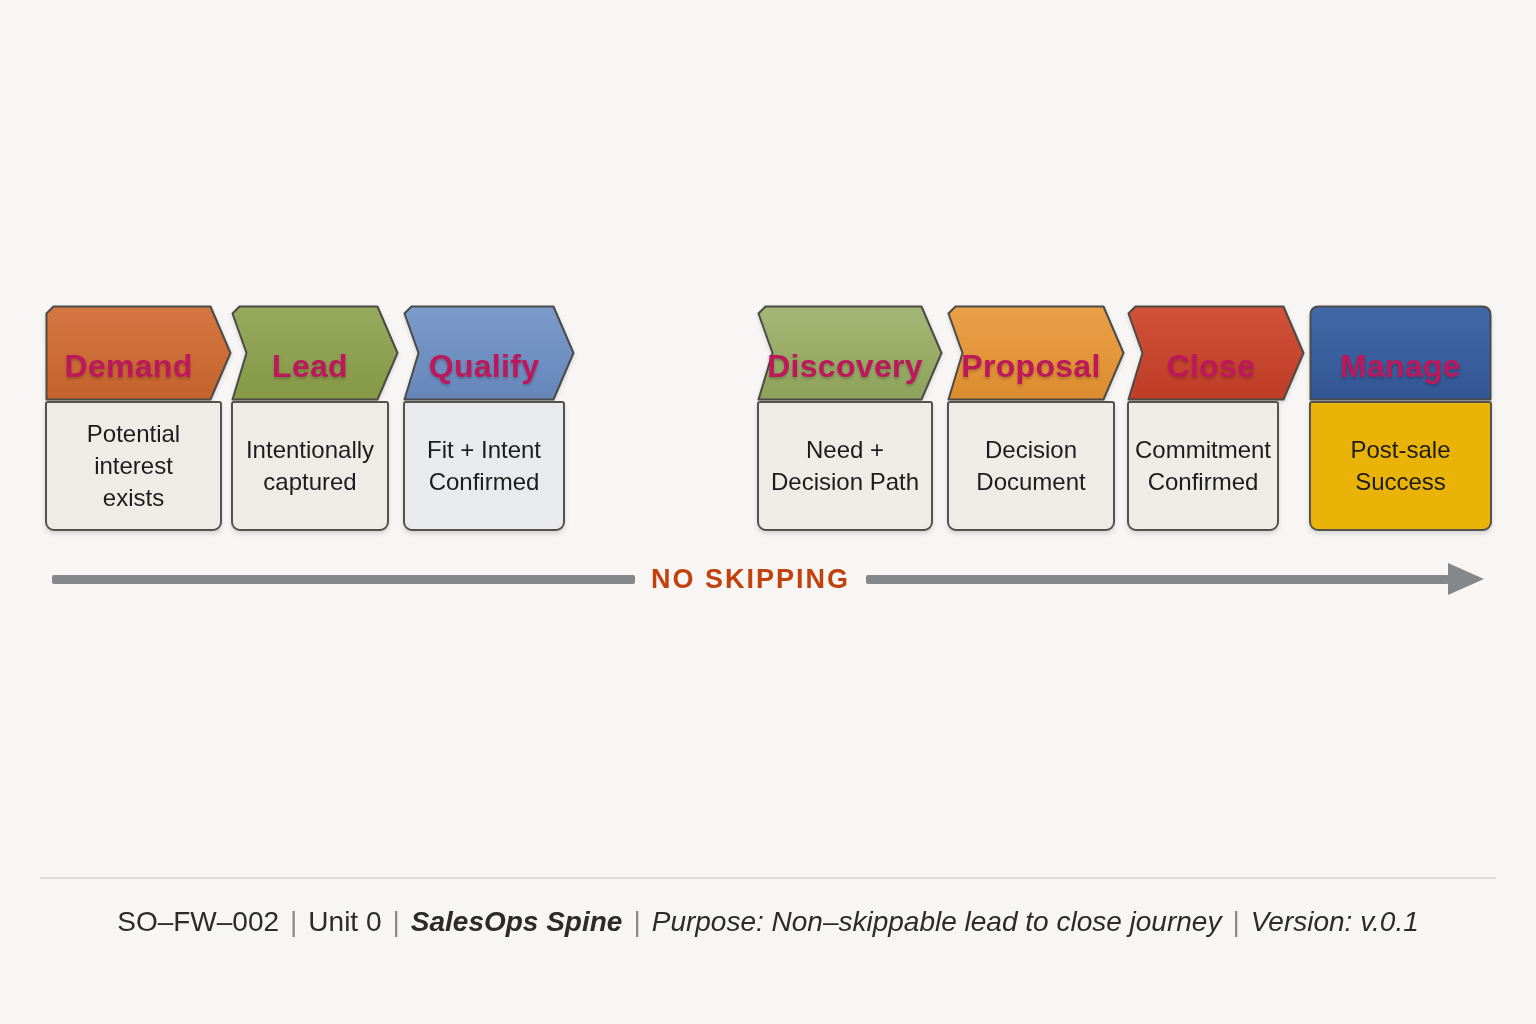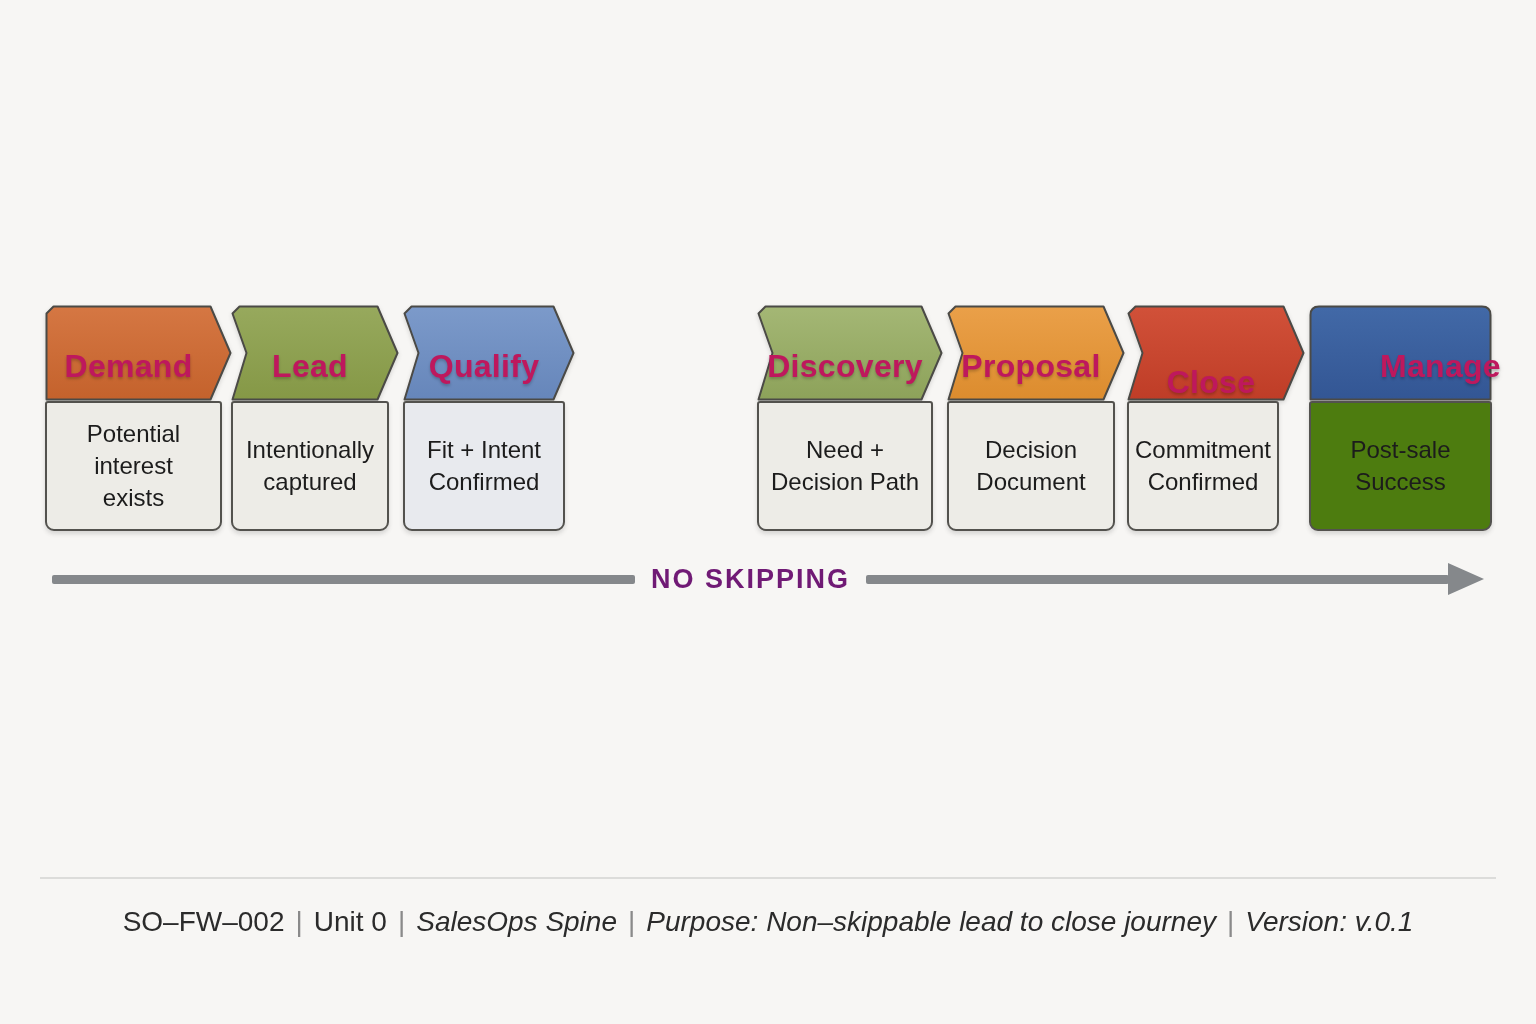--- a/index.html
+++ b/index.html
@@ -35,31 +35,31 @@
     border: 2px solid #53524e;
     border-radius: 3px 3px 9px 9px;
     box-shadow: 0 3px 4px rgba(70,70,70,0.18);
     display: flex; align-items: center; justify-content: center;
     text-align: center;
     font-size: 24px; line-height: 1.32; color: #1c1c1c;
     white-space: pre-line;
     padding: 2px;
   }
   .stage-body.tint-blue   { background: #e8eaee; }
-  .stage-body.tint-steel  { background: #4d7c0f; }
+  .stage-body.tint-steel  { background: #eab308; }
 
   
   .flow-arrow {
     position: absolute; left: 52px; width: 1432px; top: 558px; height: 42px;
     display: flex; align-items: center;
   }
   .flow-line { flex: 1; height: 9px; background: #85888b; border-radius: 2px; }
   .flow-label {
     font-weight: bold; font-size: 27px; letter-spacing: 2px;
-    color: #701a75; padding: 0 16px; white-space: nowrap;
+    color: #c2410c; padding: 0 16px; white-space: nowrap;
   }
   .flow-head {
     width: 0; height: 0;
     border-top: 16px solid transparent;
     border-bottom: 16px solid transparent;
     border-left: 36px solid #85888b;
     margin-left: -1px;
   }
 
   
@@ -67,21 +67,21 @@
     position: absolute; left: 40px; width: 1456px; top: 877px; height: 2px;
     background: #dcdcda;
   }
   .footer {
     position: absolute; top: 906px; left: 0; width: 100%;
     text-align: center; font-size: 28px; color: #2b2b2b;
     white-space: nowrap;
   }
   .footer .sep { color: #8a8a8a; margin: 0 11px; font-weight: normal; font-style: normal; }
   .footer .it { font-style: italic; }
-  .footer .bi { font-style: italic; font-weight: normal; }
+  .footer .bi { font-style: italic; font-weight: bold; }
 </style>
 </head>
 <body>
 
 <div class="canvas">
 
   <svg width="0" height="0" style="position:absolute">
     <defs>
       <linearGradient id="g0" x1="0" y1="0" x2="0" y2="1">
         <stop offset="0" stop-color="#d57743"></stop>
@@ -173,32 +173,32 @@
     </div>
     <div class="stage-body" style="width:168px;">Decision
 Document</div>
   </div>
 
   <div class="stage" style="left:1127px; width:168px;">
     <div class="stage-header">
       <svg width="178" height="96">
         <polygon points="1.5,8.5 8.5,1.5 156.5,1.5 176.5,48 156.5,94.5 1.5,94.5 15.5,48" fill="url(#g6)" stroke="#4b4a46" stroke-width="2" stroke-linejoin="round"></polygon>
       </svg>
-      <div class="stage-label tipped notched" style="width:178px;margin-top:16px;">Close</div>
+      <div class="stage-label tipped notched" style="width:178px;">Close</div>
     </div>
     <div class="stage-body" style="width:152px;">Commitment
 Confirmed</div>
   </div>
 
   <div class="stage" style="left:1309px; width:183px;">
     <div class="stage-header">
       <svg width="183" height="96">
         <path d="M 1.5,94.5 L 1.5,10 Q 1.5,1.5 10,1.5 L 173,1.5 Q 181.5,1.5 181.5,10 L 181.5,94.5 Z" fill="url(#g7)" stroke="#4b4a46" stroke-width="2" stroke-linejoin="round"></path>
       </svg>
-      <div class="stage-label" style="width:183px;margin-left:40px;">Manage</div>
+      <div class="stage-label" style="width:183px;">Manage</div>
     </div>
     <div class="stage-body tint-steel" style="width:183px;">Post-sale
 Success</div>
   </div>
 
   <div class="flow-arrow">
     <div class="flow-line"></div>
     <div class="flow-label">NO SKIPPING</div>
     <div class="flow-line"></div>
     <div class="flow-head"></div>

